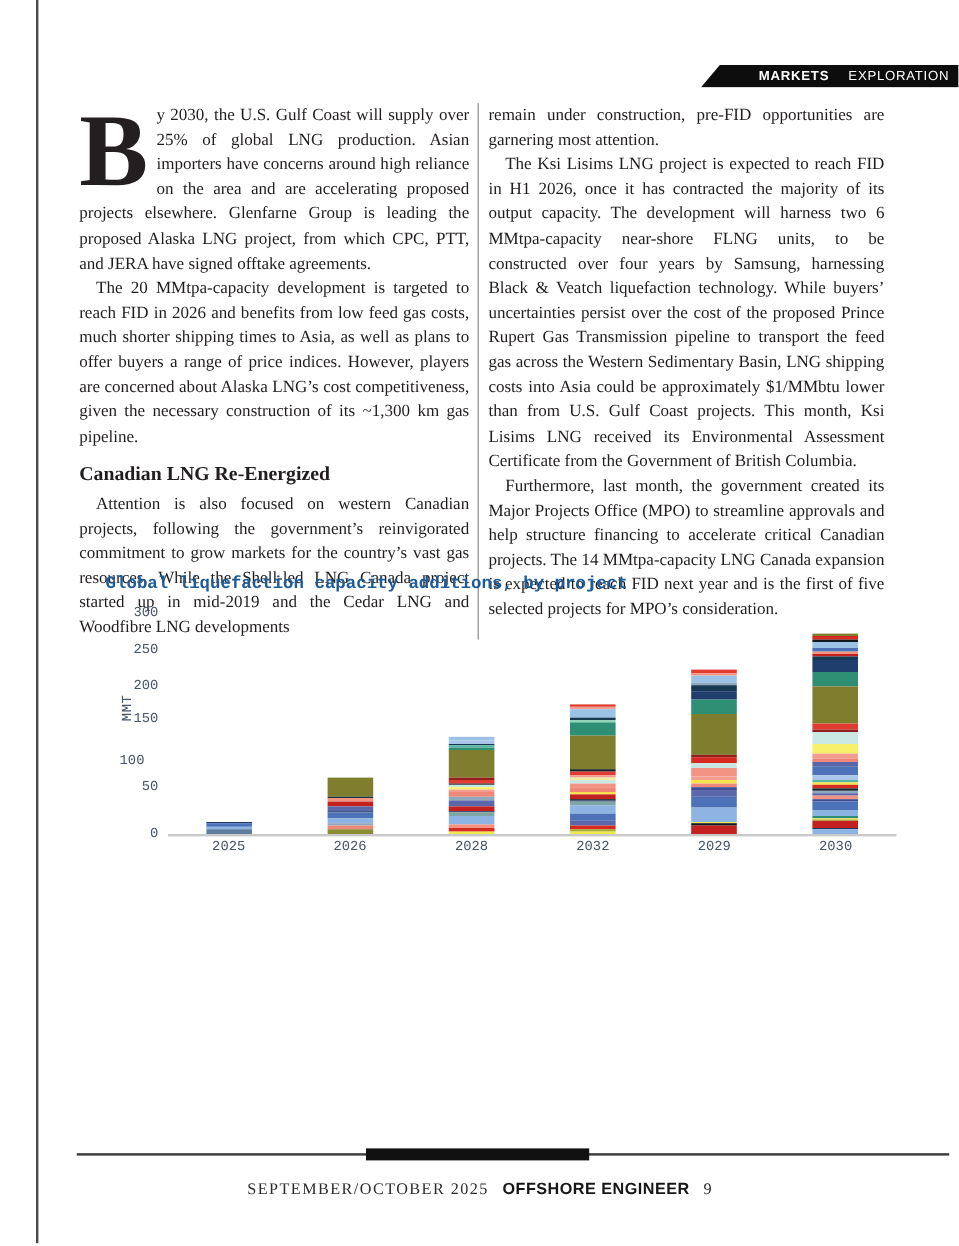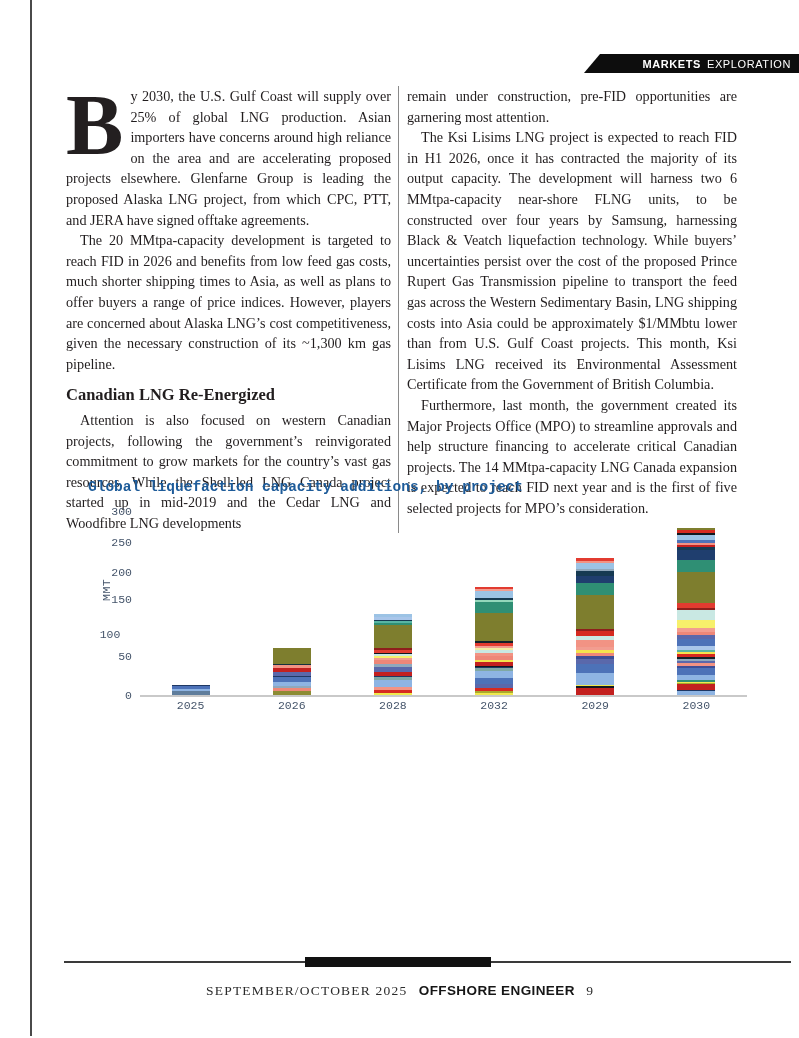--- a/index.html
+++ b/index.html
@@ -5,21 +5,21 @@
   html,body{margin:0;padding:0;background:#ffffff;}
   #page{position:relative;width:799px;height:1038px;background:#fff;overflow:hidden;
         font-family:"Liberation Serif",serif;color:#211d1e;}
   .left-rule{position:absolute;left:30px;top:0;width:2px;height:1036px;background:#4a4a4a;}
 
   
   .badge{position:absolute;left:584px;top:54px;width:215px;height:19px;background:#0d0d0d;
          clip-path:polygon(16px 0,100% 0,100% 100%,0 100%);
          display:flex;align-items:center;justify-content:flex-end;padding-right:8px;box-sizing:border-box;
          font-family:"Liberation Sans",sans-serif;font-size:11px;color:#fff;letter-spacing:.6px;}
-  .badge .b1{font-weight:bold;margin-right:6px;}
+  .badge .b1{font-weight:bold;margin-right:16px;}
 
   
   .columns{position:absolute;left:66px;top:86px;width:671px;display:flex;}
   .col{font-size:14.2px;line-height:20.6px;text-align:justify;}
   .col1{width:325px;padding-right:7px;}
   .col-divider{width:1px;background:#8a8a8a;align-self:stretch;}
   .col2{width:330px;padding-left:8px;}
   .col p{margin:0;}
   .col p.indent{text-indent:14px;}
   .dropcap{float:left;font-size:86px;line-height:70px;font-weight:bold;padding:4px 7px 0 0;color:#231f20;}

